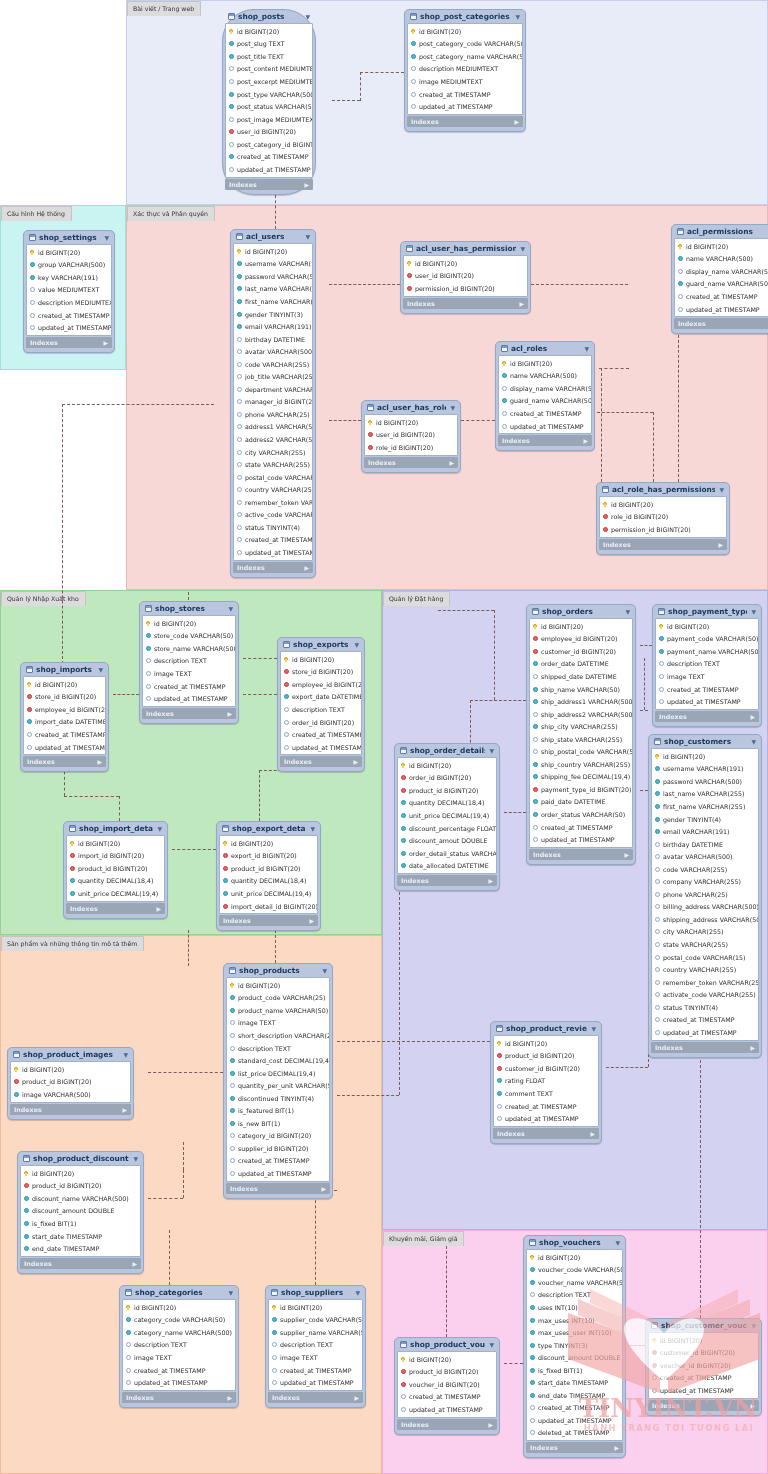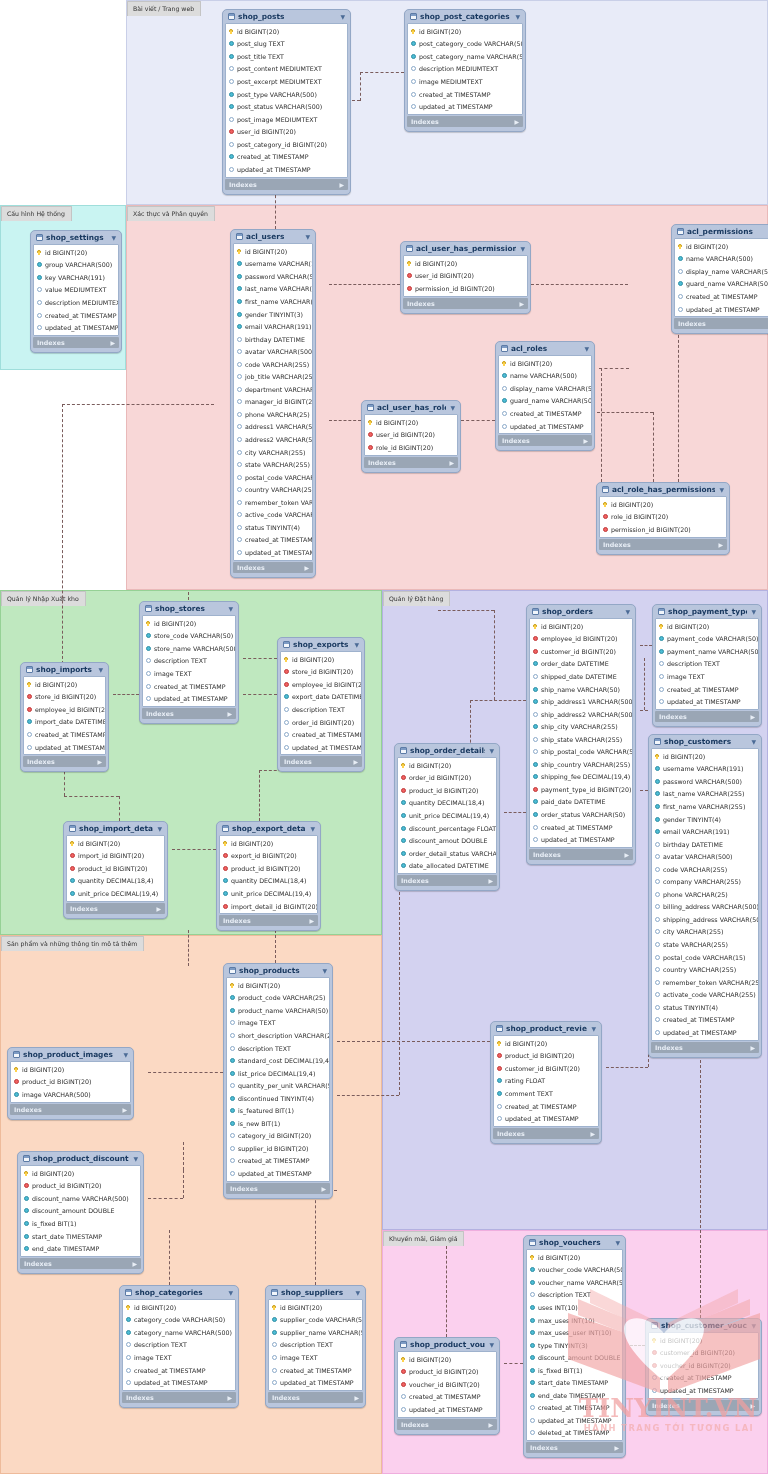--- a/index.html
+++ b/index.html
@@ -189,21 +189,21 @@
       <div class="ln h" style="left: 640px; top: 710px; width: 8px;"></div>
       <div class="ln h" style="left: 640px; top: 790px; width: 8px;"></div>
       <div class="ln h" style="left: 606px; top: 1067px; width: 42px;"></div>
       <div class="ln v" style="left: 648px; top: 960px; height: 107px;"></div>
       <div class="ln v" style="left: 446px; top: 1246px; height: 91px;"></div>
       <div class="ln h" style="left: 504px; top: 1363px; width: 19px;"></div>
       <div class="ln h" style="left: 630px; top: 1345px; width: 15px;"></div>
       <div class="ln v" style="left: 700px; top: 1060px; height: 258px;"></div>
     </div>
   <div id="tables">
-      <div class="tbl" style="left: 222px; top: 9px; width: 129px;">
+      <div class="tbl" style="left: 222px; top: 9px; width: 94px; border-radius: 32px;">
         <div class="tbl-head">
           <span class="t-ico"></span>
           <span class="t-name">shop_posts</span>
           <span class="caret">▼</span>
         </div>
         <div class="cols">
           <div class="col">
             <span class="m pk"></span>
             <span>id BIGINT(20)</span>
           </div>
@@ -291,21 +291,21 @@
           <div class="col">
             <span class="m opt"></span>
             <span>updated_at TIMESTAMP</span>
           </div>
         </div>
         <div class="tbl-idx">
           <span>Indexes</span>
           <span class="arw">▶</span>
         </div>
       </div>
-      <div class="tbl" style="left: 30px; top: 230px; width: 92px;">
+      <div class="tbl" style="left: 23px; top: 230px; width: 92px;">
         <div class="tbl-head">
           <span class="t-ico"></span>
           <span class="t-name">shop_settings</span>
           <span class="caret">▼</span>
         </div>
         <div class="cols">
           <div class="col">
             <span class="m pk"></span>
             <span>id BIGINT(20)</span>
           </div>

